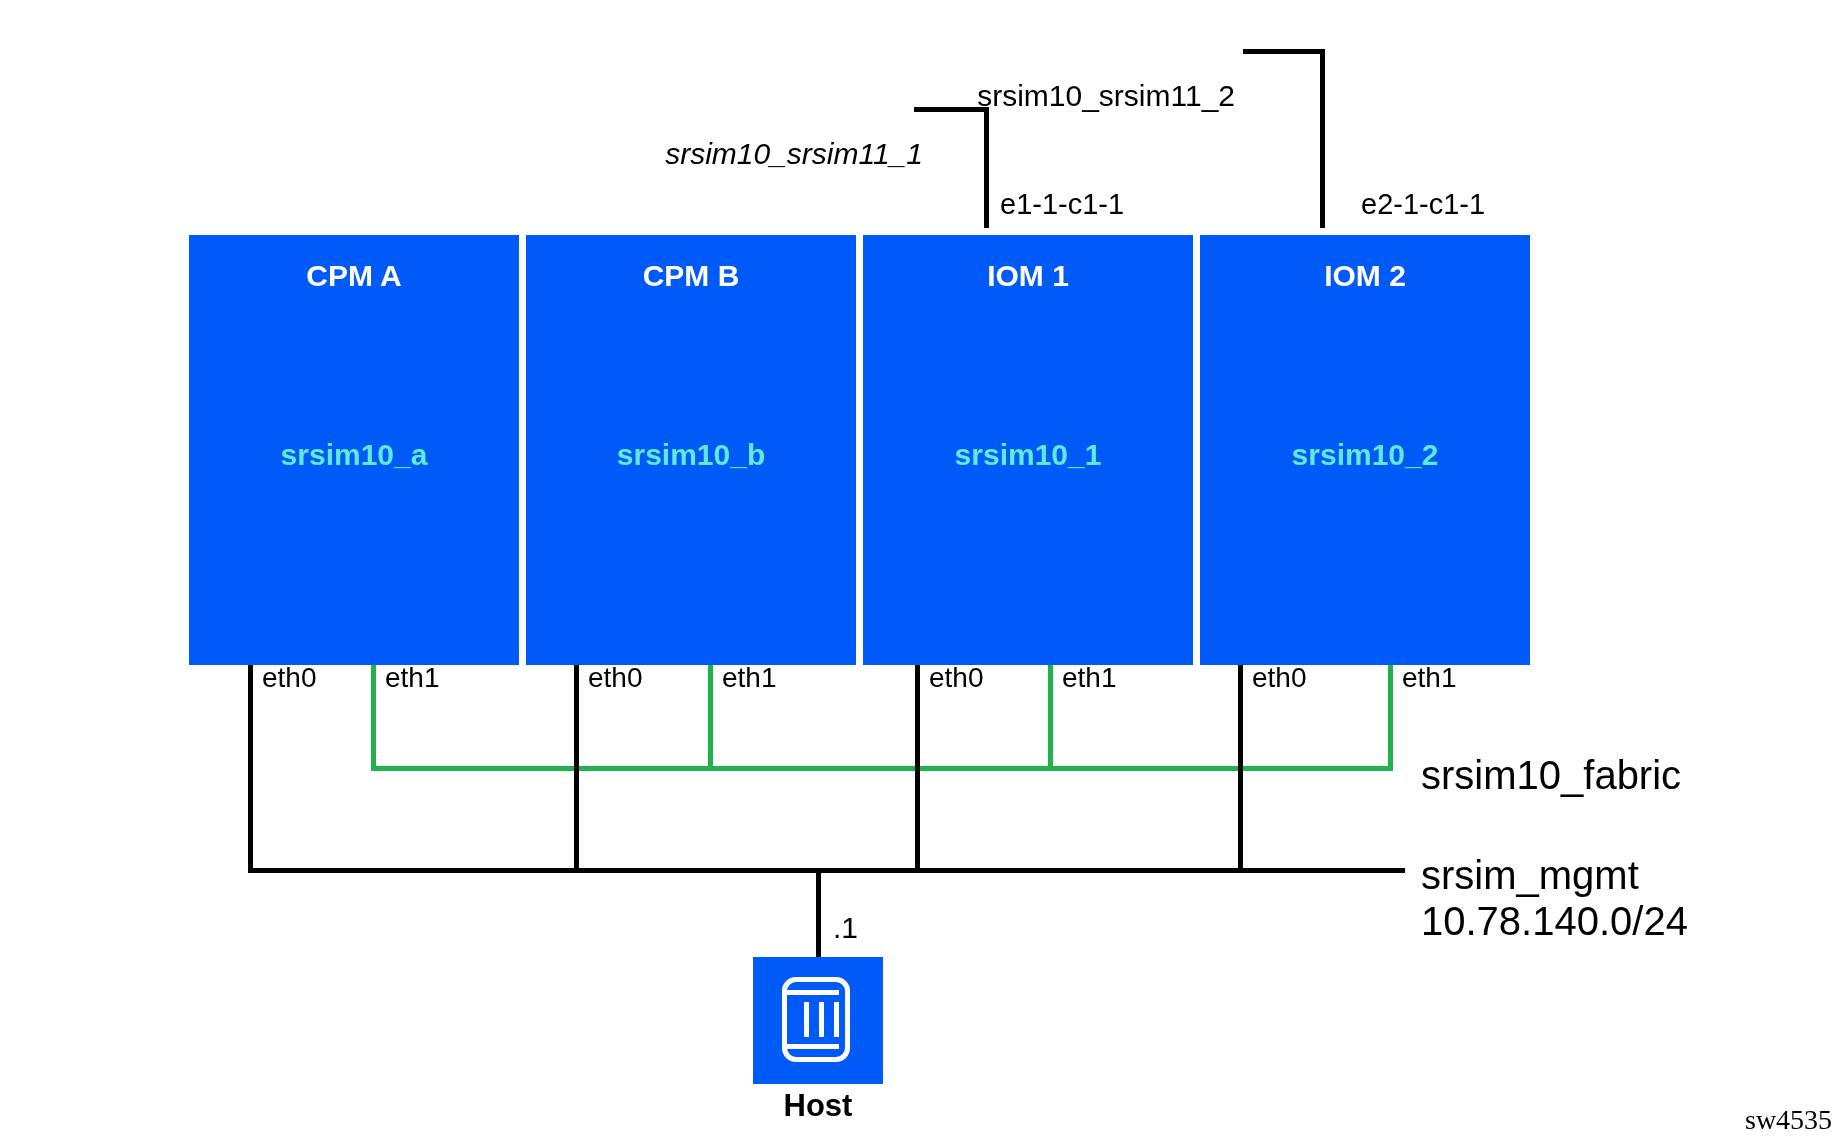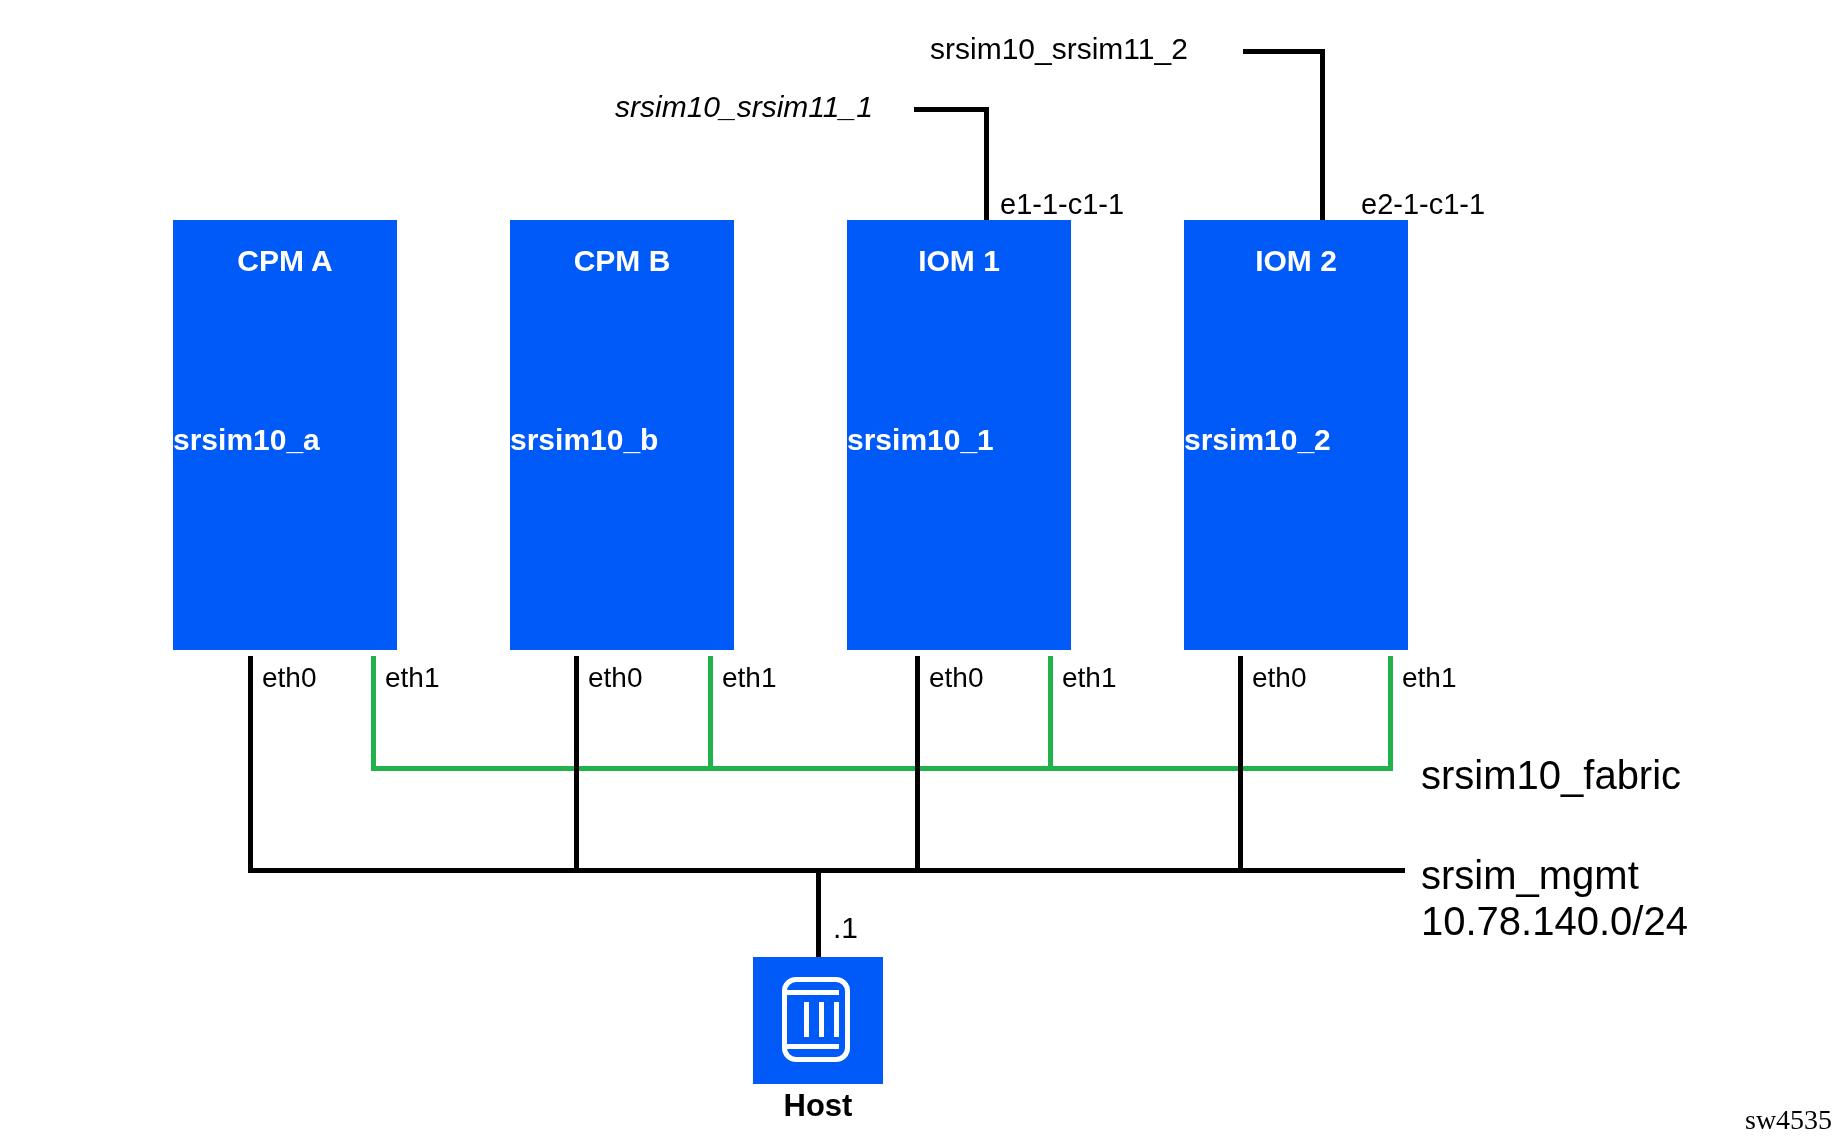--- a/index.html
+++ b/index.html
@@ -11,43 +11,43 @@
   html,body{margin:0;padding:0;background:#fff;}
   .canvas{
     position:relative;
     width:1839px;height:1144px;
     background:#fff;
     overflow:hidden;
     font-family:"Liberation Sans", sans-serif;
     color:#000;
   }
   
-  .node{position:absolute;top:220px;width:224px;height:430px;background:var(--blue);}
+  .node{position:absolute;top:235px;width:330px;height:430px;background:var(--blue);margin-left:16px;}
   .b0{left:173px}.b1{left:510px}.b2{left:847px}.b3{left:1184px}
   .node-title{margin-top:24px;text-align:center;color:#fff;font-weight:bold;font-size:30px;line-height:1.15;}
-  .node-name{position:absolute;top:203px;left:0;width:100%;color:#ffffff;font-weight:bold;font-size:30px;line-height:1.15;}
+  .node-name{position:absolute;top:203px;left:0;width:100%;text-align:center;color:#5eead4;font-weight:bold;font-size:30px;line-height:1.15;}
   
   .kline{position:absolute;background:var(--black);}
   .gline{position:absolute;background:var(--green);}
   
   .gv{top:656px;width:5px;height:115px;}
   .gv0{left:371px}.gv1{left:708px}.gv2{left:1048px}.gv3{left:1388px}
   .fabric-line{left:371px;top:766px;width:1022px;height:5px;}
   
   .kv{top:656px;width:5px;height:217px;}
   .kv0{left:248px}.kv1{left:574px}.kv2{left:915px}.kv3{left:1238px}
   .mgmt-line{left:248px;top:868px;width:1157px;height:5px;}
   
   .ethlbl{position:absolute;top:662px;font-size:28px;line-height:1.15;}
   .el0a{left:262px}.el0b{left:385px}
   .el1a{left:588px}.el1b{left:722px}
   .el2a{left:929px}.el2b{left:1062px}
   .el3a{left:1252px}.el3b{left:1402px}
   
-  .uplbl{position:absolute;font-size:30px;line-height:1.15;}
+  .uplbl{position:absolute;font-size:30px;line-height:1.15;text-align:right;margin-top:47px;}
   .tl1-label{left:615px;top:90px;width:308px;font-style:italic;}
   .tl2-label{left:930px;top:32px;width:305px;}
   .tl1-h{left:914px;top:107px;width:75px;height:5px;}
   .tl1-v{left:984px;top:107px;width:5px;height:121px;}
   .tl2-h{left:1243px;top:49px;width:82px;height:5px;}
   .tl2-v{left:1320px;top:49px;width:5px;height:179px;}
   .portlbl{position:absolute;top:188px;font-size:29px;line-height:1.15;}
   .tl1-port{left:1000px;text-align:right;}
   .tl2-port{left:1336px;margin-left:25px;}
   

